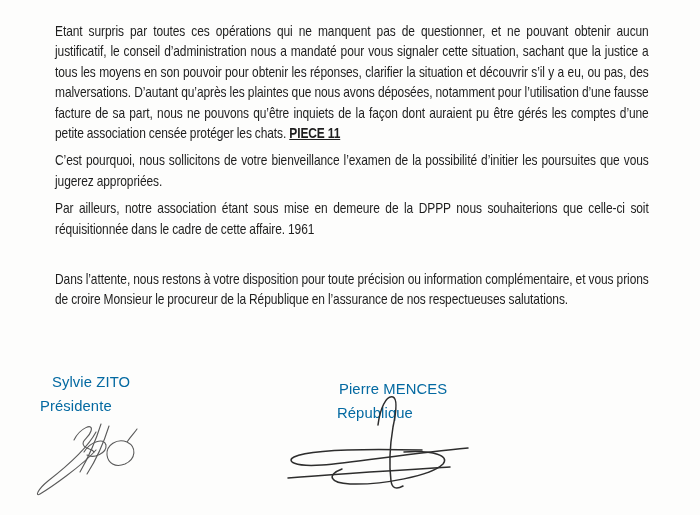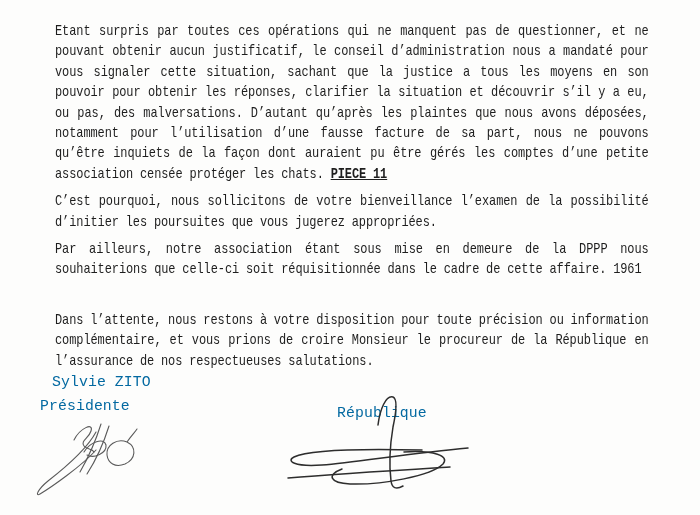--- a/index.html
+++ b/index.html
@@ -5,21 +5,21 @@
   html, body {
     margin: 0;
     padding: 0;
     background: #ffffff;
   }
   .page {
     position: relative;
     width: 700px;
     height: 515px;
     background: #fdfdfc;
-    font-family: Liberation Mono, monospace;
+    font-family: Liberation Sans, sans-serif;
     color: #1e1e1e;
     overflow: hidden;
   }
   
   .body-text {
     position: absolute;
     left: 55px;
     top: 21px;
     width: 724px;
     transform: scaleX(0.82);
@@ -81,20 +81,21 @@
 
   <svg class="sig-svg sig-svg-left" width="115" height="92" viewBox="0 0 115 92">
     <path d="M 44,28 C 50,16 64,10 61,19 C 59,26 50,29 54,34 C 57,38 62,36 64,40"></path>
     <path d="M 66,38 C 52,54 20,76 10,82 C 5,85 7,78 18,69 C 36,55 58,35 66,20"></path>
     <path d="M 71,12 C 66,28 58,46 50,60"></path>
     <path d="M 79,14 C 74,30 66,48 57,62"></path>
     <path d="M 54,40 C 60,30 74,25 76,33 C 77,41 64,47 57,43"></path>
     <path d="M 77,43 C 76,33 87,26 97,30 C 107,35 106,47 95,52 C 85,56 78,51 77,43 M 97,30 C 101,24 105,20 107,17"></path>
   </svg>
 
+  <div class="sig-label sig-name-right">Pierre MENCES</div>
   <div class="sig-label sig-title-right">République</div>
 
   <svg class="sig-svg sig-svg-right" width="190" height="102" viewBox="0 0 190 102">
     <path d="M 96,32 C 98,16 104,2 111,4 C 116,6 114,20 111,34 C 108,52 107,72 109,88 C 110,95 114,97 121,93"></path>
     <path d="M 140,57 C 100,56 30,55 12,64 C 4,68 12,74 40,72 C 75,69 130,60 186,55"></path>
     <path d="M 122,59 C 152,57 168,63 161,71 C 149,83 100,92 68,91 C 48,90 44,82 60,76"></path>
     <path d="M 6,85 C 55,81 120,77 168,74"></path>
   </svg>
 
 </div>

